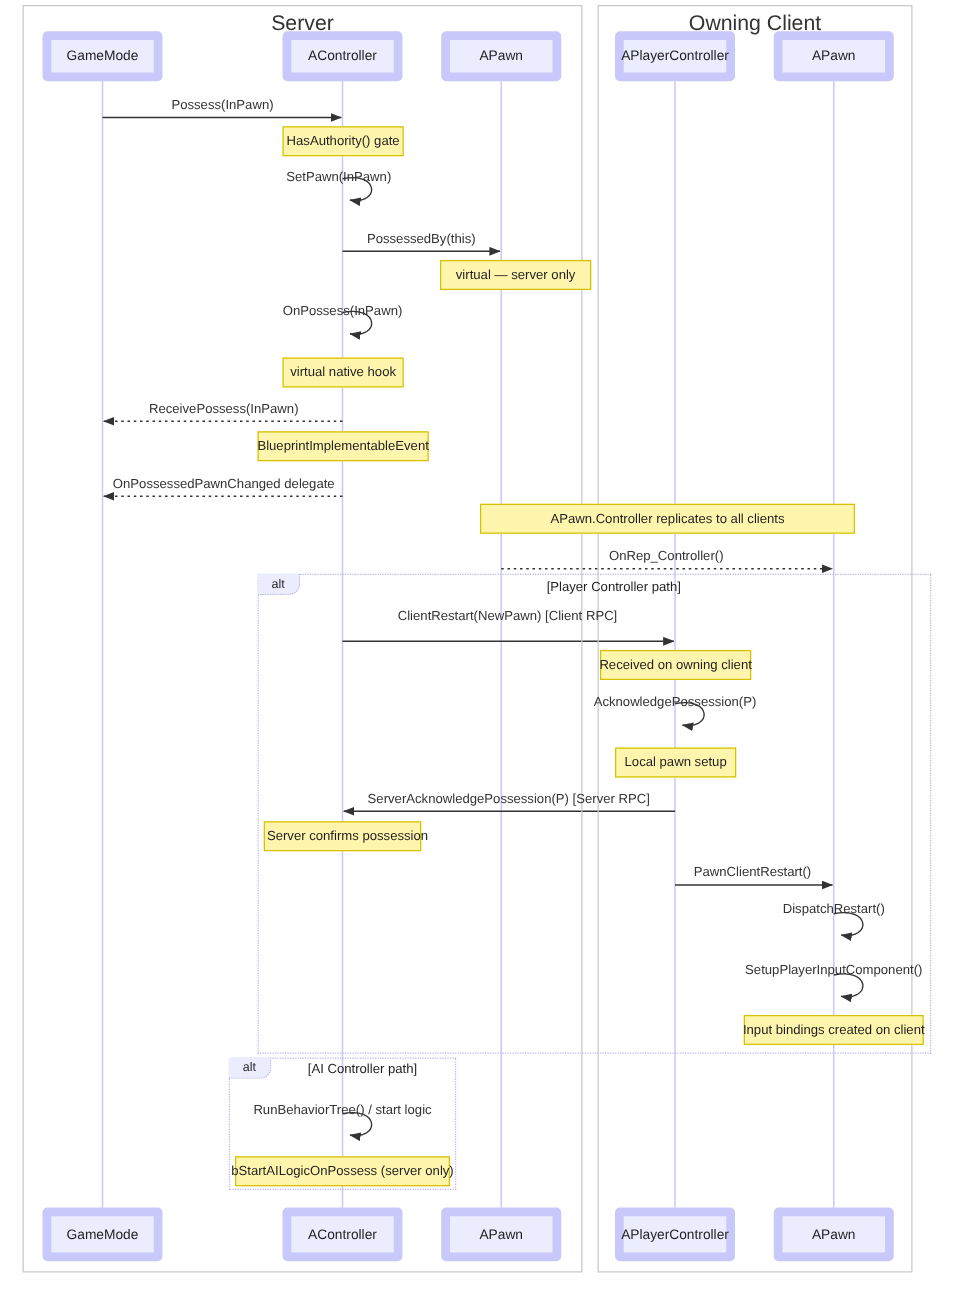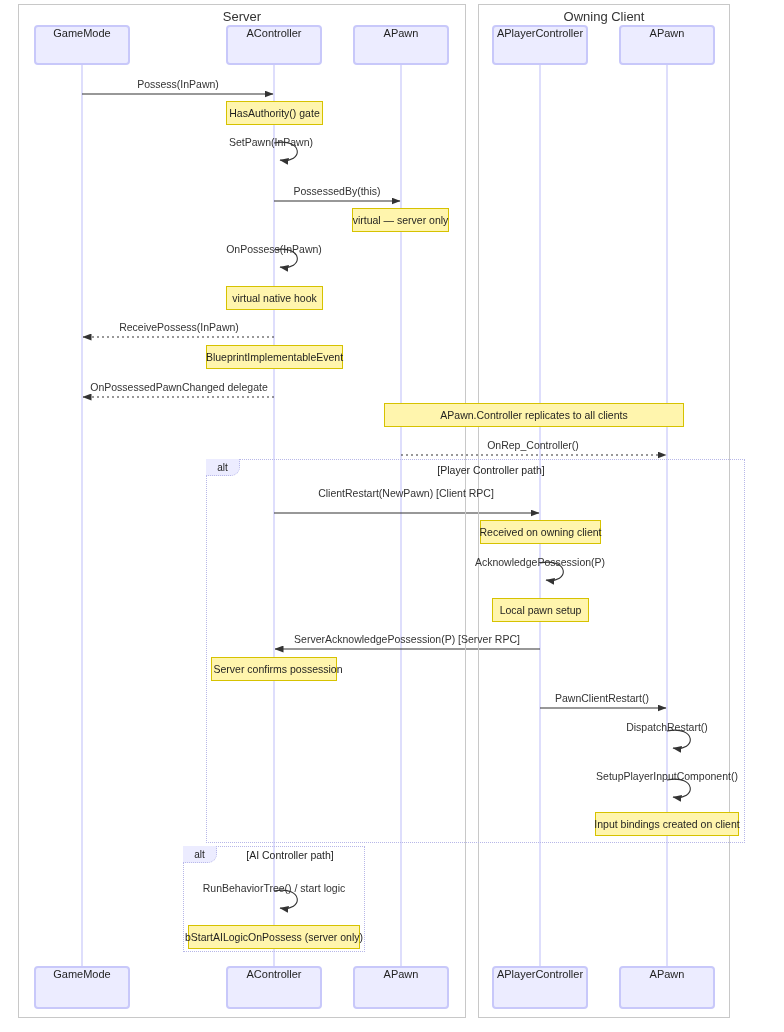--- a/index.html
+++ b/index.html
@@ -17,34 +17,35 @@
   #stage svg{position:absolute;left:0;top:0;}
 
   .group-frame{
     position:absolute;
     border:1px solid #c8c8c8;
     background:transparent;
     box-sizing:border-box;
   }
   .group-title{
     position:absolute;
-    font-size:13px;
+    font-size:17px;
     color:#333333;
     text-align:center;
     white-space:nowrap;
     transform:translateX(-50%);
   }
 
   .actor{
     position:absolute;
     background:#ececff;
-    border:2px solid #d946ef;
+    border:7px solid #d946ef;
     border-radius:4px;
     box-sizing:border-box;
     display:flex;
+    align-items:center;
     justify-content:center;
     font-size:11px;
     color:#1f1f1f;
     white-space:nowrap;
   }
 
   .msg-label{
     position:absolute;
     font-size:10.5px;
     color:#333333;
@@ -200,21 +201,21 @@
       <div class="msg-label" style="left: 602px; top: 692px; color: rgb(51, 51, 51);">PawnClientRestart()</div>
       <div class="msg-label" style="left: 667px; top: 721px; color: rgb(51, 51, 51);">DispatchRestart()</div>
       <div class="msg-label" style="left: 667px; top: 770px; color: rgb(51, 51, 51);">SetupPlayerInputComponent()</div>
       <div class="msg-label" style="left: 274px; top: 882px; color: rgb(51, 51, 51);">RunBehaviorTree() / start logic</div>
     </div>
 
   <div id="notes-layer">
       <div class="note" style="left: 226px; top: 101px; width: 97px; background: rgb(255, 245, 173); border-color: rgb(214, 194, 0);">
         <span>HasAuthority() gate</span>
       </div>
-      <div class="note" style="left: 352px; top: 208px; width: 97px; background: rgb(255, 245, 173); border-color: rgb(214, 194, 0);">
+      <div class="note" style="left: 352px; top: 208px; width: 121px; background: rgb(255, 245, 173); border-color: rgb(214, 194, 0);">
         <span>virtual — server only</span>
       </div>
       <div class="note" style="left: 226px; top: 286px; width: 97px; background: rgb(255, 245, 173); border-color: rgb(214, 194, 0);">
         <span>virtual native hook</span>
       </div>
       <div class="note" style="left: 206px; top: 345px; width: 137px; background: rgb(255, 245, 173); border-color: rgb(214, 194, 0);">
         <span>BlueprintImplementableEvent</span>
       </div>
       <div class="note" style="left: 384px; top: 403px; width: 300px; background: rgb(255, 245, 173); border-color: rgb(214, 194, 0);">
         <span>APawn.Controller replicates to all clients</span>

